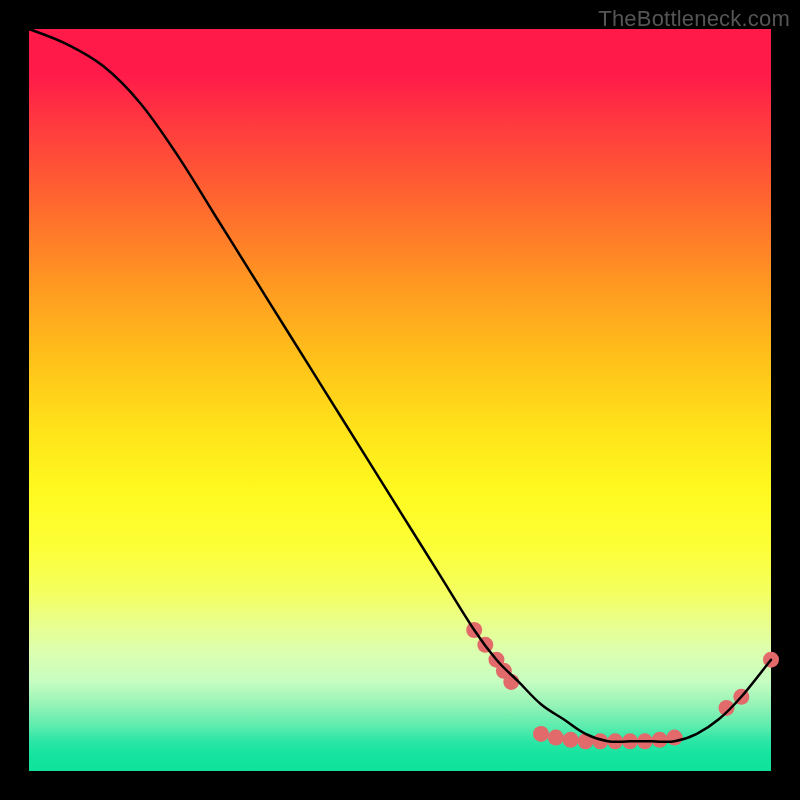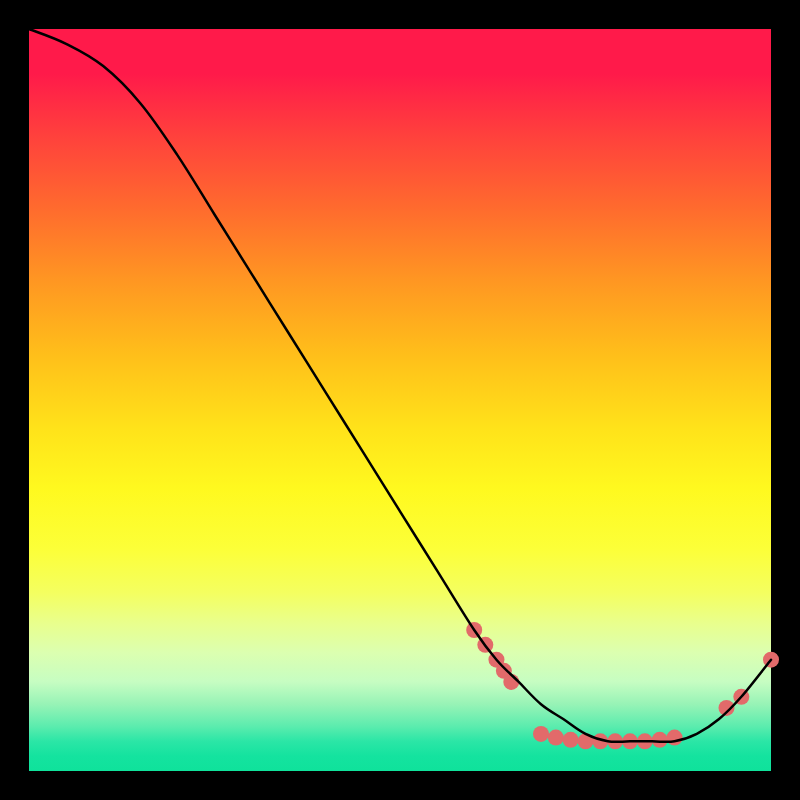--- a/index.html
+++ b/index.html
@@ -67,20 +67,21 @@
     top: 0;
     width: 742px;
     height: 742px;
     overflow: visible;
   }
 </style>
 </head>
 <body>
 
 <div class="frame">
+  <div class="watermark">TheBottleneck.com</div>
   <div class="plot">
     <div class="gradient-bg"></div>
     <svg class="curve" viewBox="0 0 742 742" preserveAspectRatio="none">
       <g id="markers-g">
           <circle cx="445.20" cy="601.02" r="8" fill="#e26a6a"></circle>
           <circle cx="456.33" cy="615.86" r="8" fill="#e26a6a"></circle>
           <circle cx="467.46" cy="630.70" r="8" fill="#e26a6a"></circle>
           <circle cx="474.88" cy="641.83" r="8" fill="#e26a6a"></circle>
           <circle cx="482.30" cy="652.96" r="8" fill="#e26a6a"></circle>
           <circle cx="511.98" cy="704.90" r="8" fill="#e26a6a"></circle>

